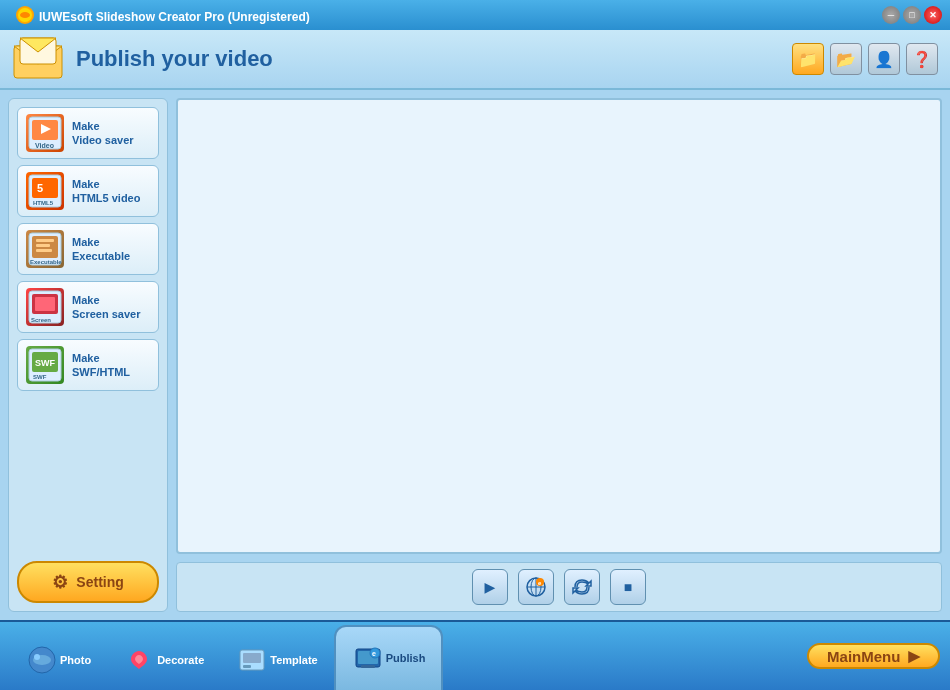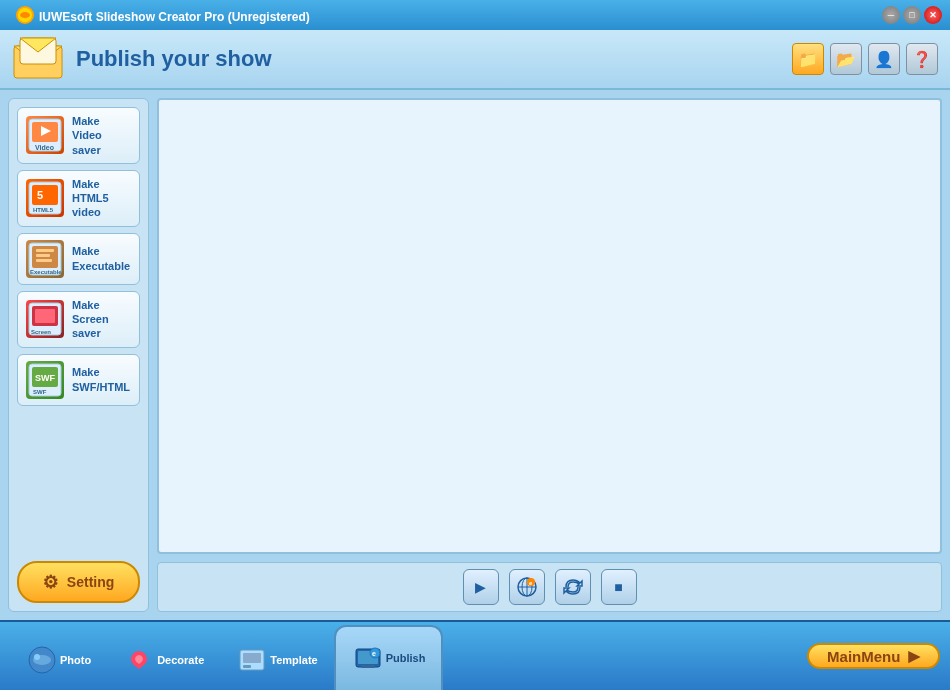--- a/index.html
+++ b/index.html
@@ -101,21 +101,21 @@
     .main-area {
       display: flex;
       height: 530px;
       background: #a8d4f0;
       padding: 8px;
       gap: 8px;
     }
 
     
     .sidebar {
-      width: 141px;
+      width: 160px;
       background: #c8e4f4;
       border-radius: 6px;
       padding: 8px;
       display: flex;
       flex-direction: column;
       gap: 6px;
       border: 1px solid #90c0dc;
       flex-shrink: 0;
     }
     .sidebar-item {
@@ -297,21 +297,21 @@
     <div style="width:52px;height:46px;">
       <svg width="52" height="46" viewBox="0 0 52 46">
 
         <rect x="2" y="10" width="48" height="32" rx="3" fill="#ffd060" stroke="#cc9000" stroke-width="1"></rect>
         <polygon points="2,10 26,28 50,10" fill="#ffe080" stroke="#cc9000" stroke-width="1"></polygon>
 
         <rect x="8" y="2" width="36" height="26" rx="3" fill="#fff8e0" stroke="#cc9000" stroke-width="1"></rect>
         <polygon points="8,2 26,16 44,2" fill="#ffe860" stroke="#cc9000" stroke-width="1"></polygon>
       </svg>
     </div>
-    <span class="header-title">Publish your show</span>
+    <span class="header-title">Publish your video</span>
   </div>
   <div class="header-right">
     <button class="header-icon-btn">📁</button>
     <button class="header-icon-btn grey">📂</button>
     <button class="header-icon-btn grey">👤</button>
     <button class="header-icon-btn grey">❓</button>
   </div>
 </div>
 
 <div class="main-area">

